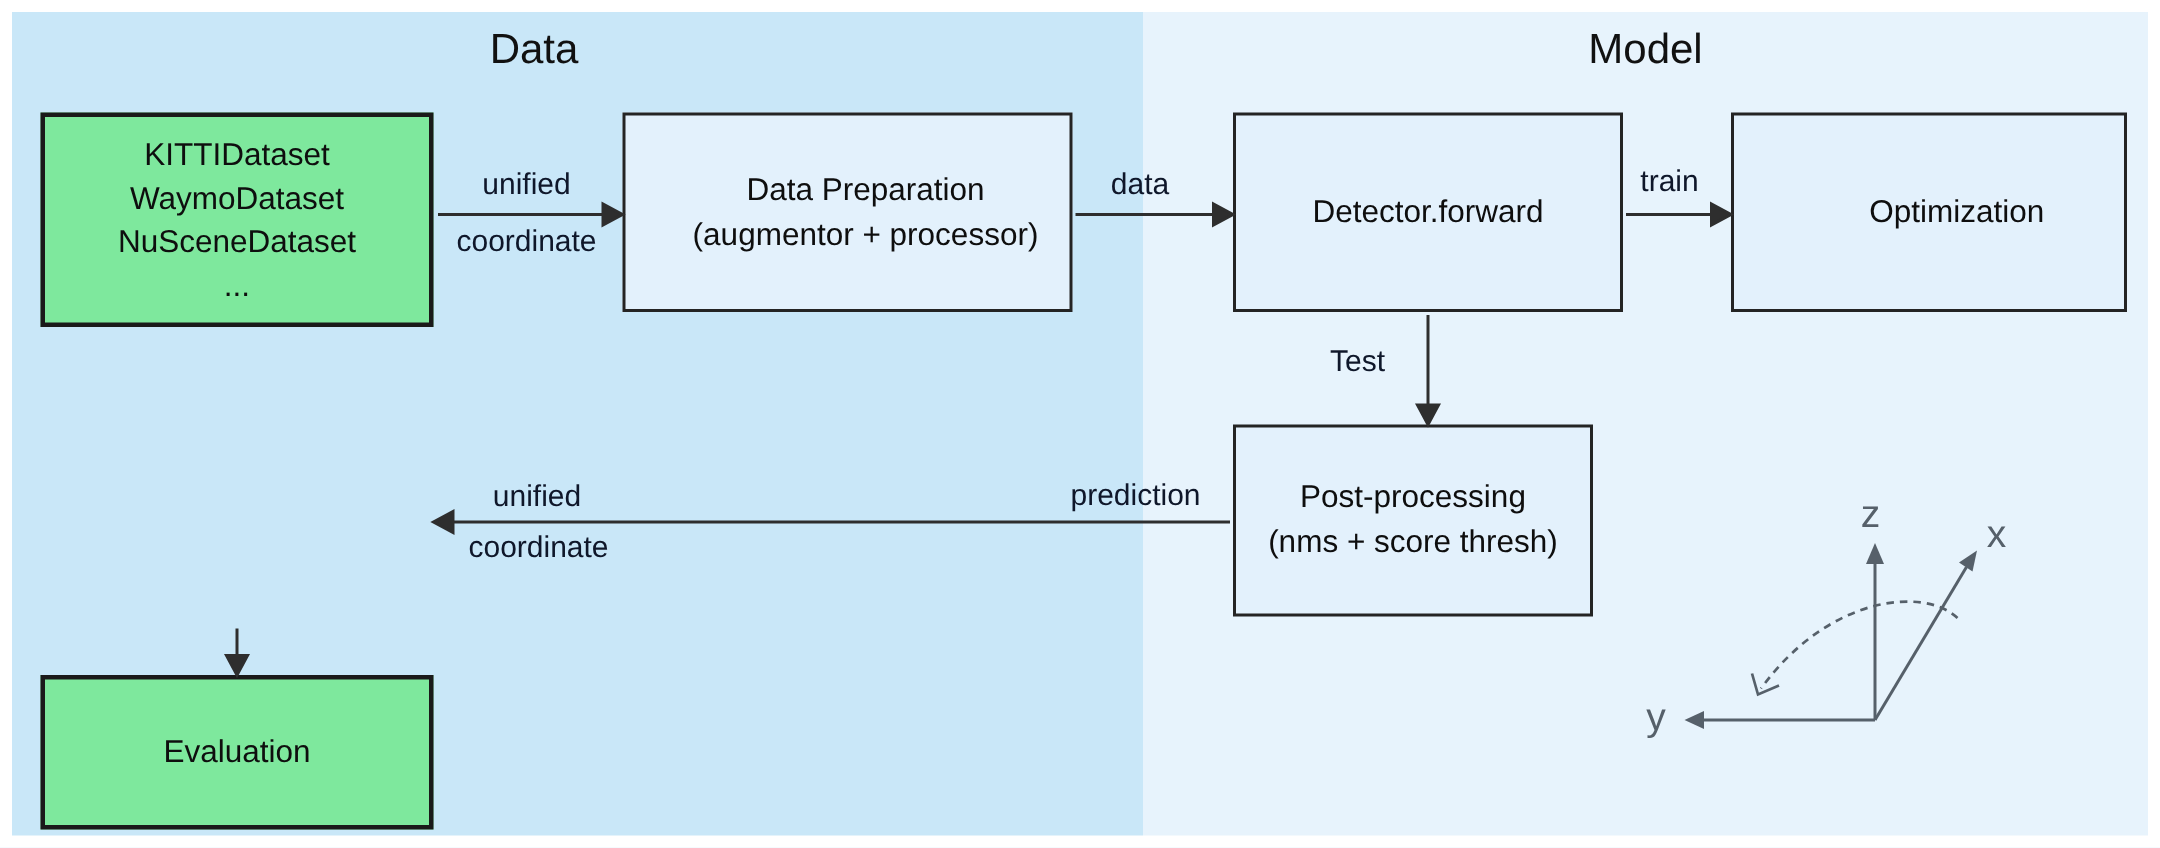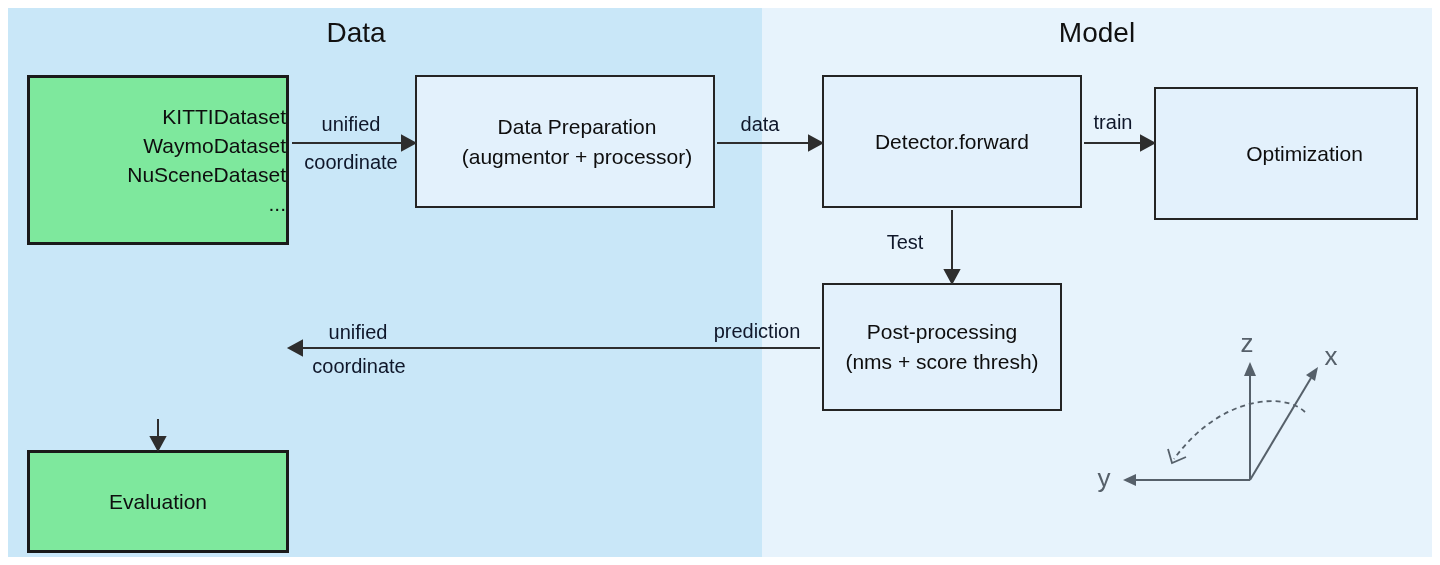--- a/index.html
+++ b/index.html
@@ -72,37 +72,37 @@
 <body>
 
 <div class="page">
 
   <div class="panel panel-data"></div>
   <div class="panel panel-model"></div>
 
   <div class="section-title" style="left:356px; top:33px;">Data</div>
   <div class="section-title" style="left:1097px; top:33px;">Model</div>
 
-  <div class="node node-green" style="left:27px; top:75px; width:262px; height:170px; line-height:29px;align-items:flex-end;">
+  <div class="node node-green" style="left:27px; top:75px; width:262px; height:143px; line-height:29px;">
     <span class="ln">KITTIDataset</span>
     <span class="ln">WaymoDataset</span>
     <span class="ln">NuSceneDataset</span>
     <span class="ln">...</span>
   </div>
 
   <div class="node node-light" style="left:415px; top:75px; width:300px; height:133px;padding-left:24px;">
     <span class="ln">Data Preparation</span>
     <span class="ln">(augmentor + processor)</span>
   </div>
 
   <div class="node node-light" style="left:822px; top:75px; width:260px; height:133px;">
     <span class="ln">Detector.forward</span>
   </div>
 
-  <div class="node node-light" style="left:1154px; top:87px; width:264px; height:133px;padding-left:37px;">
+  <div class="node node-light" style="left:1154px; top:75px; width:264px; height:133px;padding-left:37px;">
     <span class="ln">Optimization</span>
   </div>
 
   <div class="node node-light" style="left:822px; top:283px; width:240px; height:128px;text-align:right;">
     <span class="ln">Post-processing</span>
     <span class="ln">(nms + score thresh)</span>
   </div>
 
 
   <div class="node node-green" style="left:27px; top:450px; width:262px; height:103px;">

